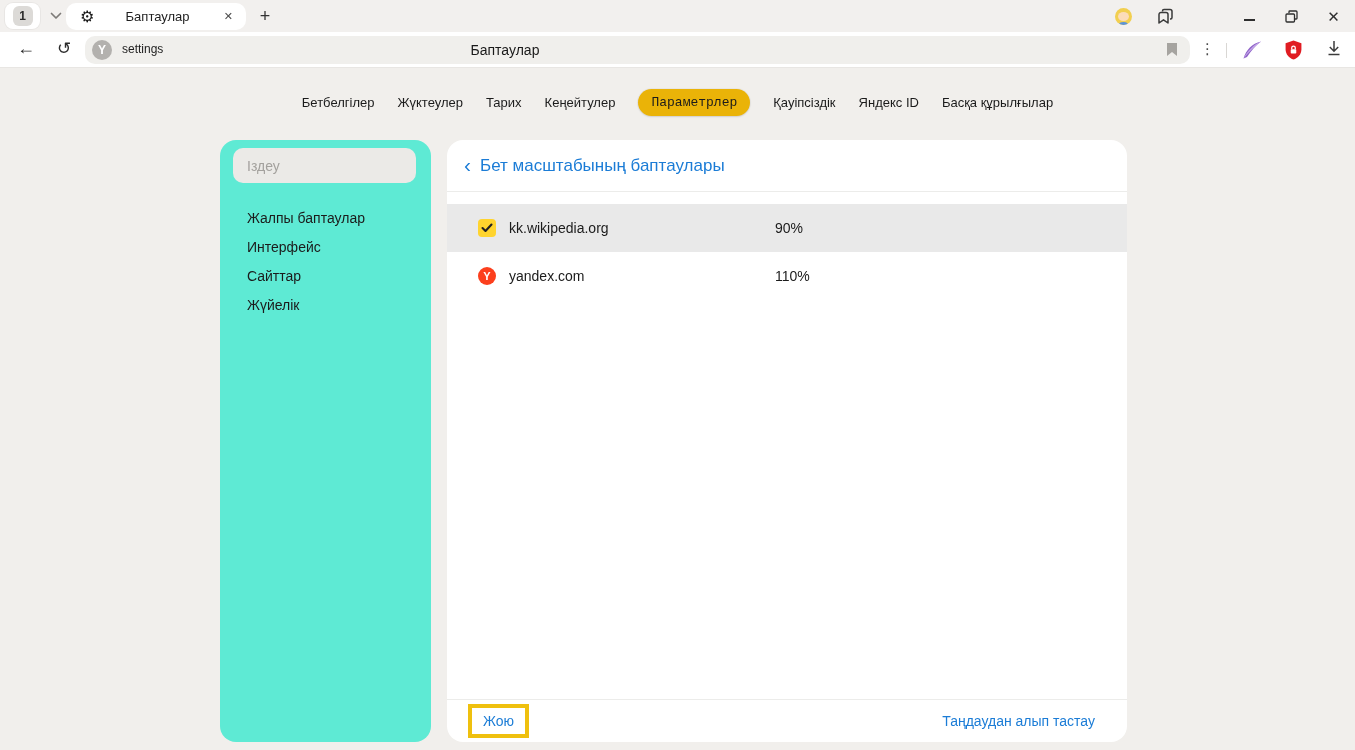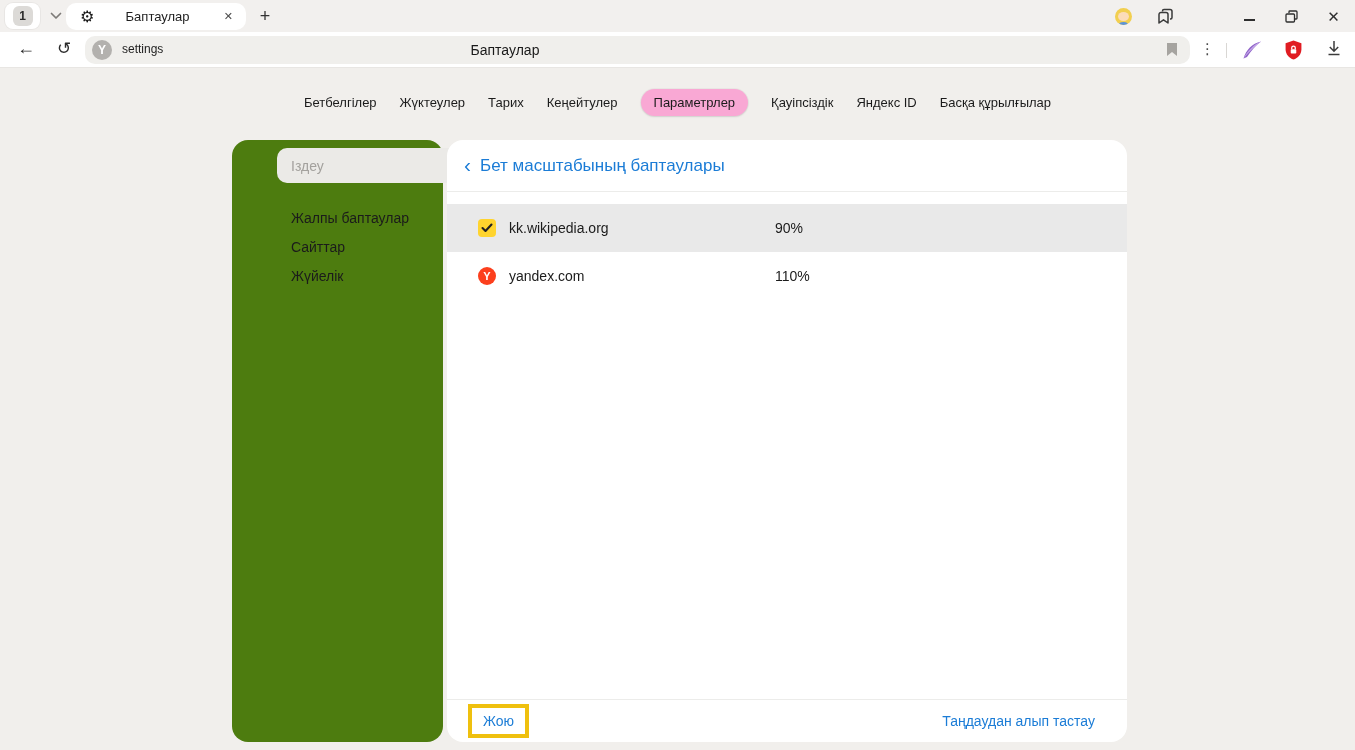--- a/index.html
+++ b/index.html
@@ -49,24 +49,24 @@
   .omni-bookmark{position:absolute;right:12px;top:6px;}
   .addr-dots{position:absolute;left:1200px;top:8px;font-size:15px;color:#4c4c4c;width:12px;text-align:center;}
   .addr-div{position:absolute;left:1226px;top:11px;width:1px;height:15px;background:#d9d7d4;}
   .ext-feather{position:absolute;left:1242px;top:8px;}
   .ext-shield{position:absolute;left:1284px;top:7px;}
   .addr-download{position:absolute;left:1326px;top:8px;}
 
   
   .settings-nav{position:absolute;top:89px;left:0;width:1355px;display:flex;justify-content:center;align-items:center;gap:23px;}
   .settings-nav .nav-item{font-size:13px;color:#1b1b1b;padding:6px 0;white-space:nowrap;cursor:default;}
-  .settings-nav .nav-item.active{background:#f9a8d4;border-radius:15px;padding:6px 13px;box-shadow:0 1px 2px rgba(0,0,0,0.10),0 0 0 1px rgba(0,0,0,0.03);}
-
-  
-  .sidebar{position:absolute;left:232px;top:140px;width:211px;height:602px;background:#4d7c0f;border-radius:16px;padding-left:32px;}
+  .settings-nav .nav-item.active{background:#eab308;border-radius:15px;padding:6px 13px;box-shadow:0 1px 2px rgba(0,0,0,0.10),0 0 0 1px rgba(0,0,0,0.03);font-family:Liberation Mono, monospace;}
+
+  
+  .sidebar{position:absolute;left:220px;top:140px;width:211px;height:602px;background:#5eead4;border-radius:16px;}
   .search-box{display:block;margin:8px 14px 0 13px;width:183px;height:35px;background:#ebeae7;border:none;border-radius:10px;
     padding:0 14px;font-size:14px;font-family:inherit;color:#1c1c1c;outline:none;}
   .search-box::placeholder{color:#a3a19d;}
   .side-list{margin-top:20px;}
   .side-item{height:29px;display:flex;align-items:center;padding-left:27px;font-size:14px;color:#1b1b1b;cursor:default;}
 
   
   .main-card{position:absolute;left:447px;top:140px;width:680px;height:602px;background:#fff;border-radius:16px;
     display:flex;flex-direction:column;overflow:hidden;}
   .card-header{height:51px;display:flex;align-items:center;padding-left:17px;color:var(--accent-blue);flex:none;cursor:default;}
@@ -191,20 +191,21 @@
   <span class="nav-item active">Параметрлер</span>
   <span class="nav-item">Қауіпсіздік</span>
   <span class="nav-item">Яндекс ID</span>
   <span class="nav-item">Басқа құрылғылар</span>
 </div>
 
 <div class="sidebar">
   <input class="search-box" type="text" placeholder="Іздеу" style="">
   <div class="side-list">
     <div class="side-item">Жалпы баптаулар</div>
+    <div class="side-item">Интерфейс</div>
     <div class="side-item">Сайттар</div>
     <div class="side-item">Жүйелік</div>
   </div>
 </div>
 
 <div class="main-card">
   <div class="card-header">
     <span class="hdr-chevron">‹</span>
     <span class="hdr-title">Бет масштабының баптаулары</span>
   </div>

